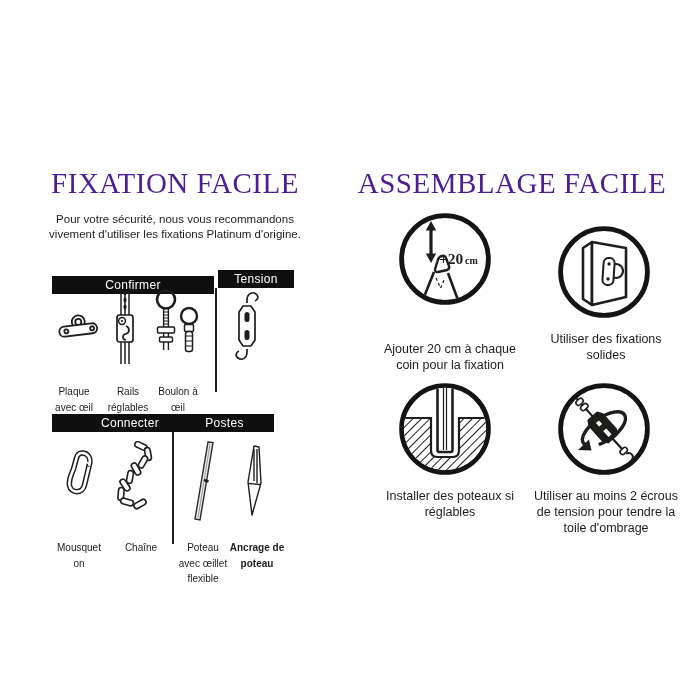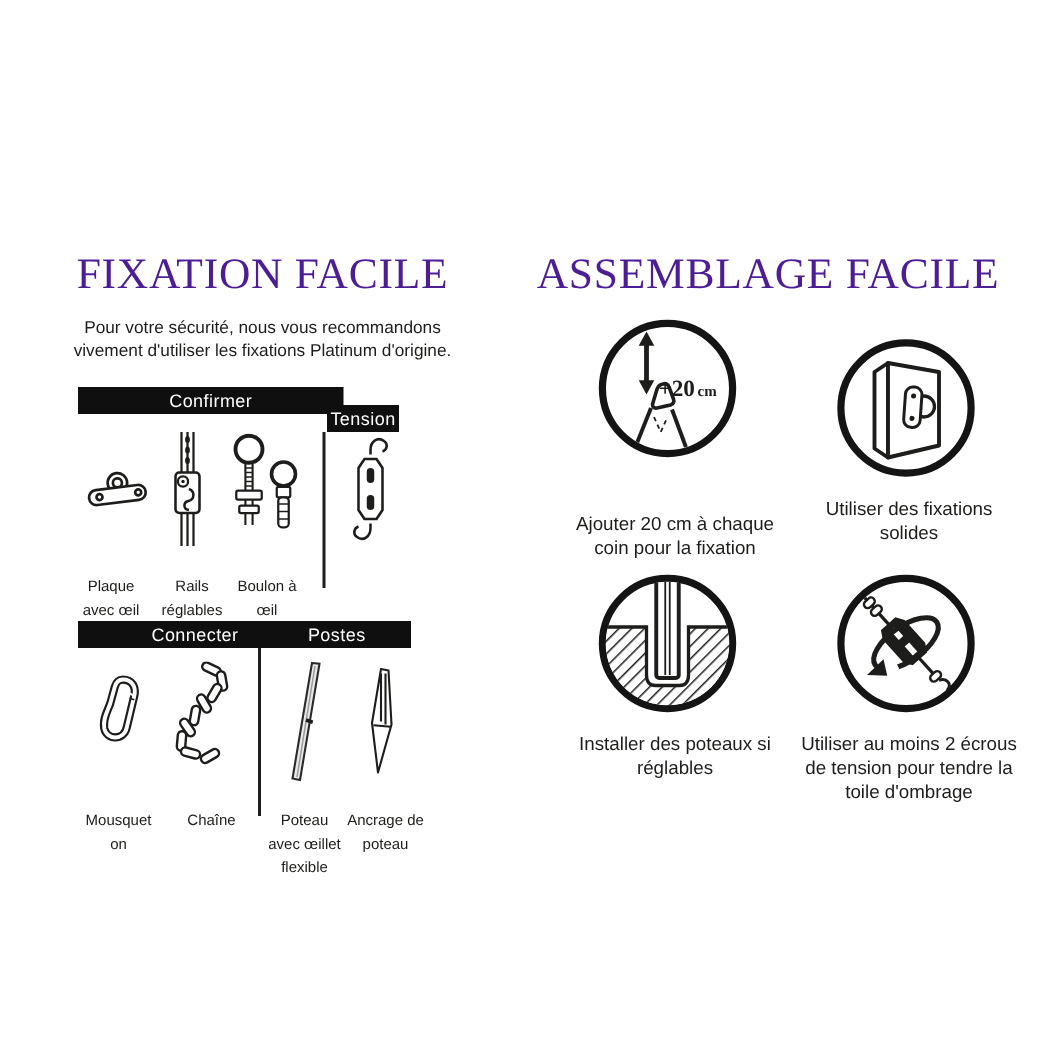--- a/index.html
+++ b/index.html
@@ -31,22 +31,22 @@
 </head>
 <body>
 
 <div class="canvas">
 
   <div class="abs title" style="left:30px;top:167px;width:290px;">FIXATION FACILE</div>
 
   <div class="abs sub" style="left:25px;top:212px;width:300px;">Pour votre sécurité, nous vous recommandons
 vivement d'utiliser les fixations Platinum d'origine.</div>
 
-  <div class="abs hdrbar" style="left:52px;top:258px;width:177px;">Confirmer</div>
-  <div class="abs hdrbar" style="left:218px;top:270px;width:48px;">Tension</div>
+  <div class="abs hdrbar" style="left:52px;top:276px;width:162px;">Confirmer</div>
+  <div class="abs hdrbar" style="left:218px;top:270px;width:76px;">Tension</div>
   <div class="abs vline" style="left:215px;top:288px;height:104px;"></div>
 
   <div class="abs" style="left:56px;top:310px;">
     <svg width="44" height="32" viewBox="0 0 44 32">
       <g transform="rotate(-7 22 18)" stroke="#1d1d1b" stroke-width="1.8" fill="#ffffff">
         <circle cx="23" cy="12" r="6.5"></circle>
         <circle cx="23" cy="12" r="3"></circle>
         <rect x="3" y="15" width="38" height="10" rx="5"></rect>
         <circle cx="10" cy="20" r="2"></circle>
         <circle cx="36" cy="20" r="2"></circle>
@@ -155,21 +155,21 @@
       </g>
     </svg>
   </div>
 
   <div class="abs tlabel" style="left:39px;top:520px;width:80px;">Mousquet
 on</div>
   <div class="abs tlabel" style="left:101px;top:520px;width:80px;">Chaîne</div>
   <div class="abs tlabel" style="left:153px;top:520px;width:100px;">Poteau
 avec œillet
 flexible</div>
-  <div class="abs tlabel" style="left:207px;top:520px;width:100px;">Ancrage de
+  <div class="abs tlabel" style="left:207px;top:520px;width:100px;font-weight:bold;">Ancrage de
 poteau</div>
 
   <div class="abs title" style="left:340px;top:167px;width:344px;">ASSEMBLAGE FACILE</div>
 
   <div class="abs" style="left:398px;top:212px;font-family:Liberation Serif, serif;">
     <svg width="94" height="94" viewBox="0 0 94 94">
       <defs>
           <clipPath id="clipA">
             <circle cx="47" cy="47" r="41"></circle>
           </clipPath>

